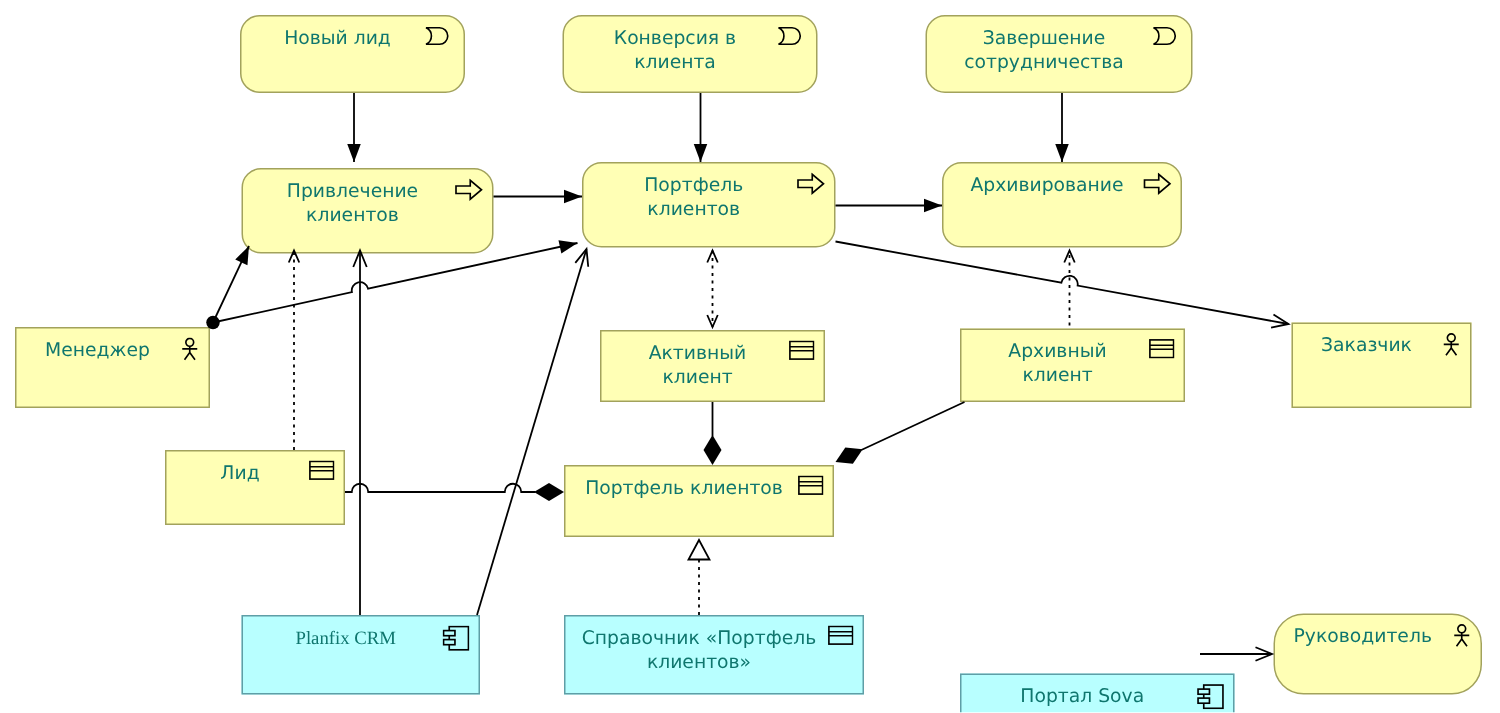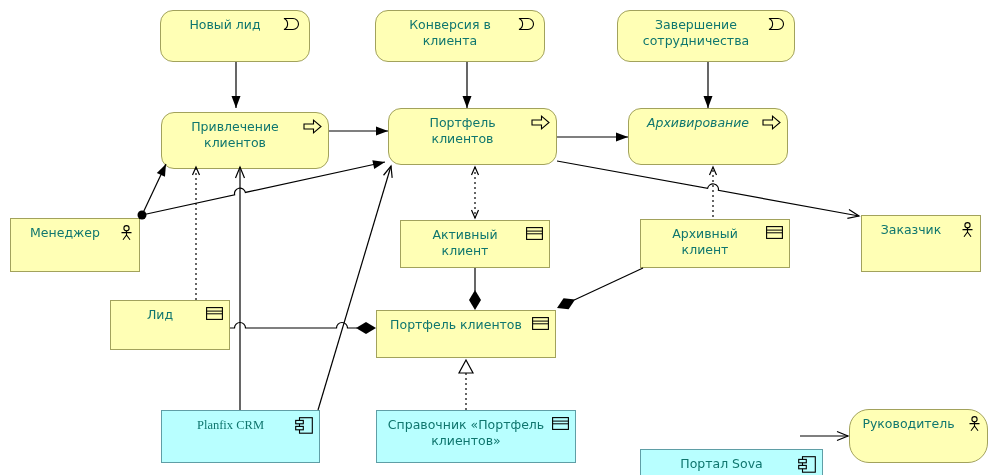--- a/index.html
+++ b/index.html
@@ -80,21 +80,21 @@
       </span>
     </div>
     <div class="node business rounded" style="left: 388px; top: 108px; width: 169px; height: 57px;">
       <span class="label">Портфель клиентов</span>
       <span class="icon">
         <svg width="19" height="15" viewBox="0 0 19 15">
           <path d="M1,5 h9.5 V1.2 l7.5,6.3 -7.5,6.3 V10 H1 z" fill="none" stroke="#000" stroke-width="1.1"></path>
         </svg>
       </span>
     </div>
-    <div class="node business rounded" style="left: 628px; top: 108px; width: 160px; height: 57px; font-style: italic;">
+    <div class="node business rounded" style="left: 628px; top: 108px; width: 160px; height: 57px;">
       <span class="label">Архивирование</span>
       <span class="icon">
         <svg width="19" height="15" viewBox="0 0 19 15">
           <path d="M1,5 h9.5 V1.2 l7.5,6.3 -7.5,6.3 V10 H1 z" fill="none" stroke="#000" stroke-width="1.1"></path>
         </svg>
       </span>
     </div>
     <div class="node business" style="left: 10px; top: 218px; width: 130px; height: 54px;">
       <span class="label">Менеджер</span>
       <span class="icon">

